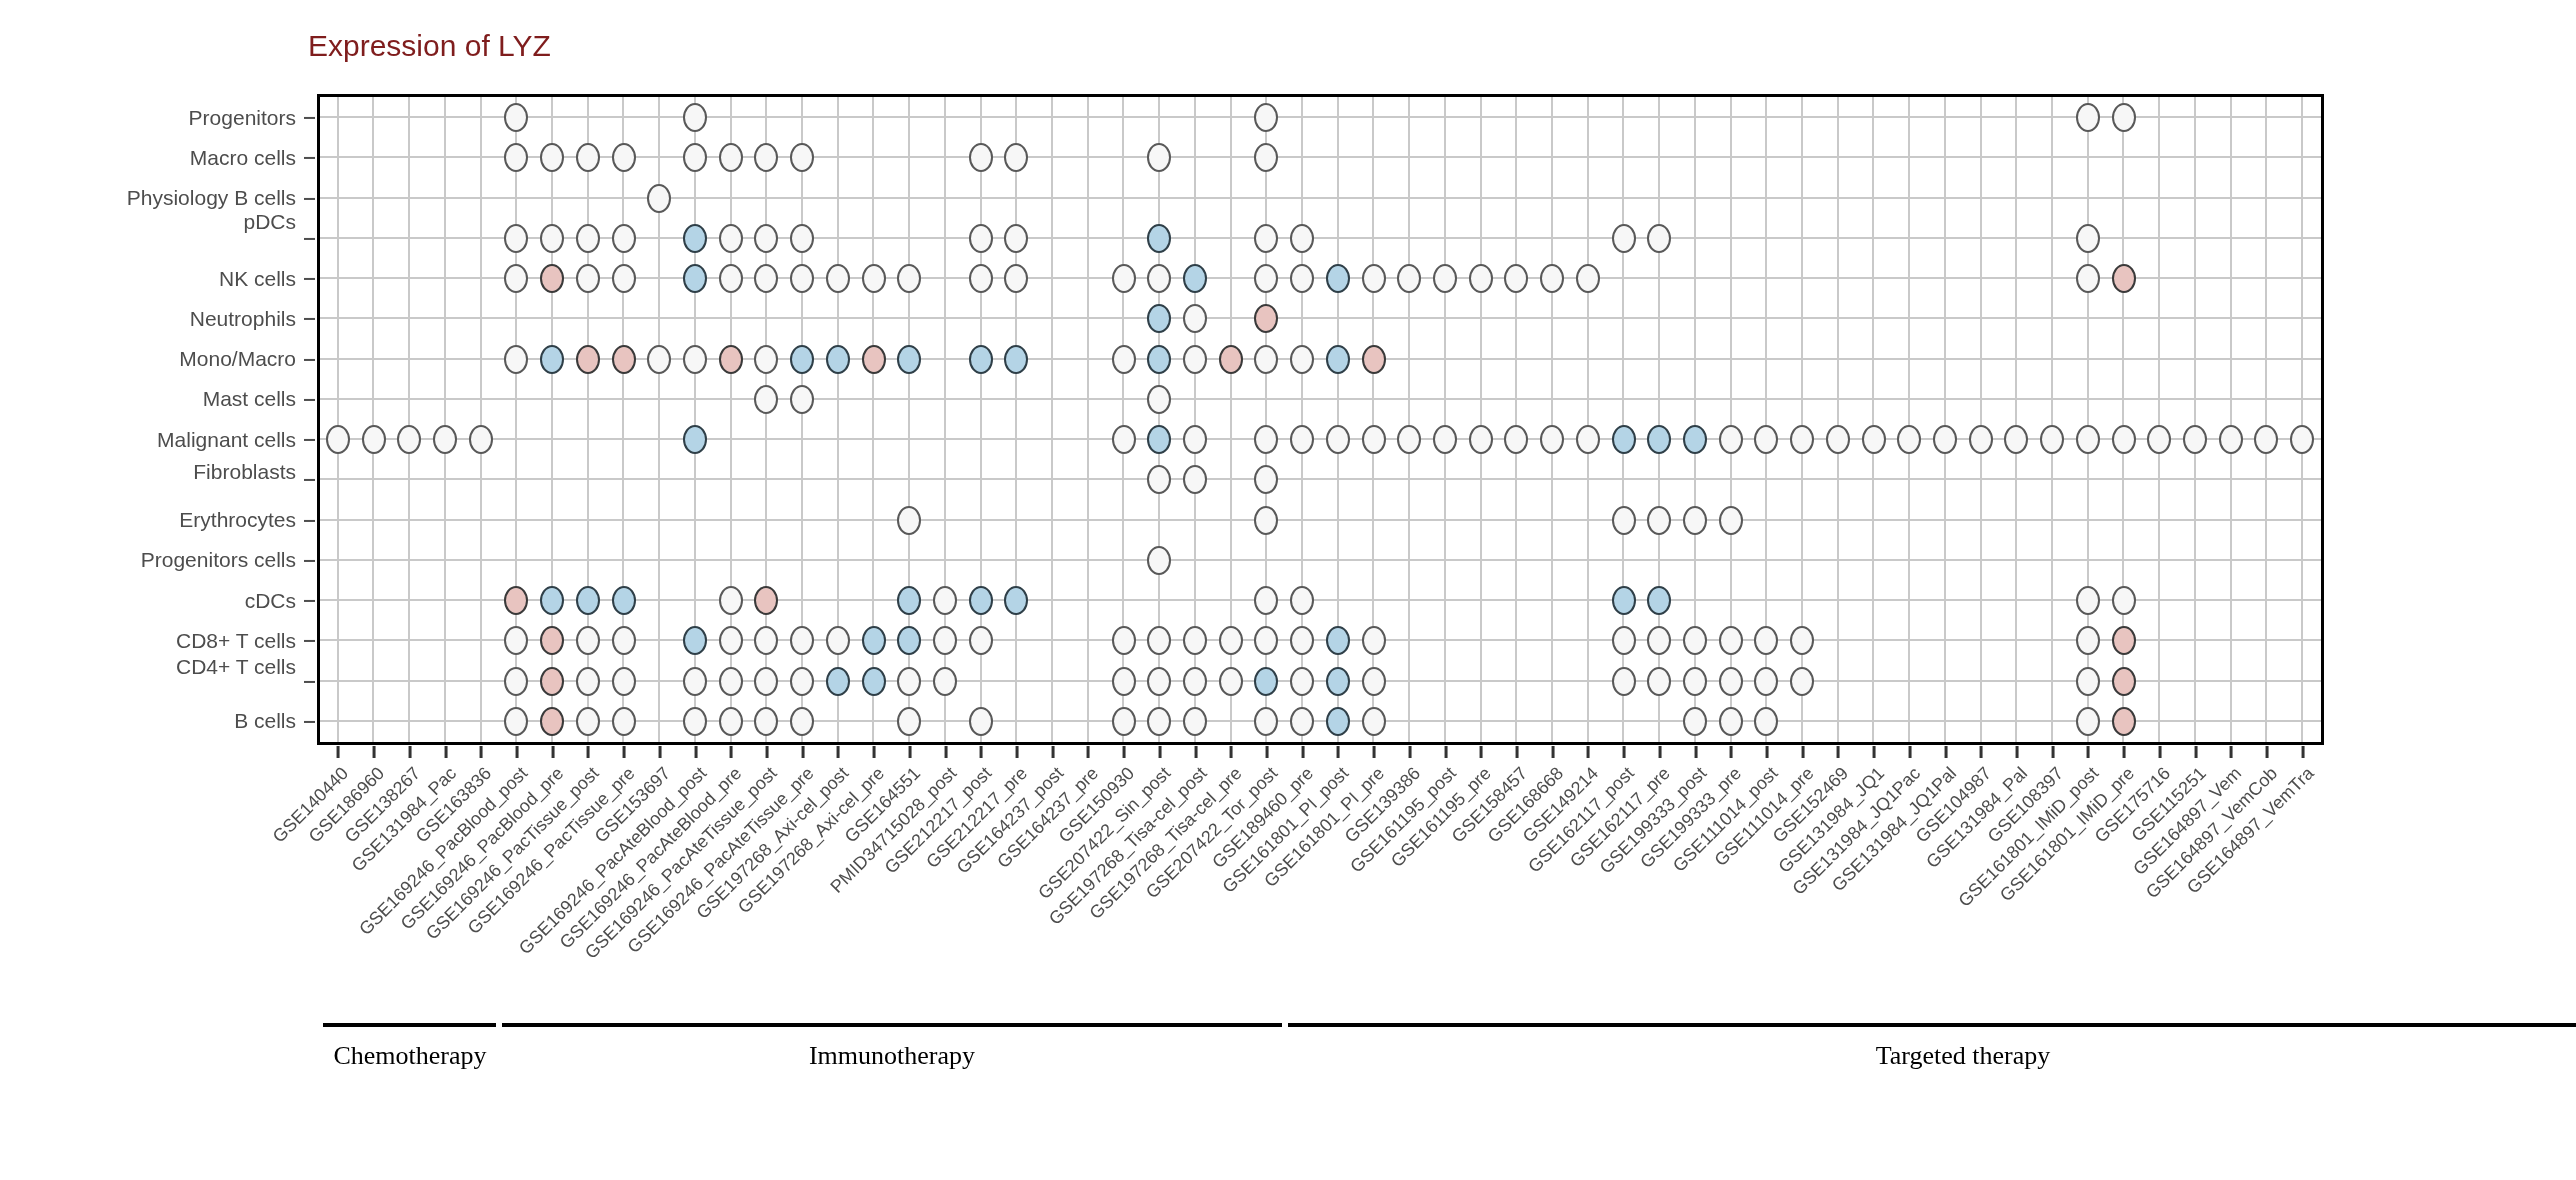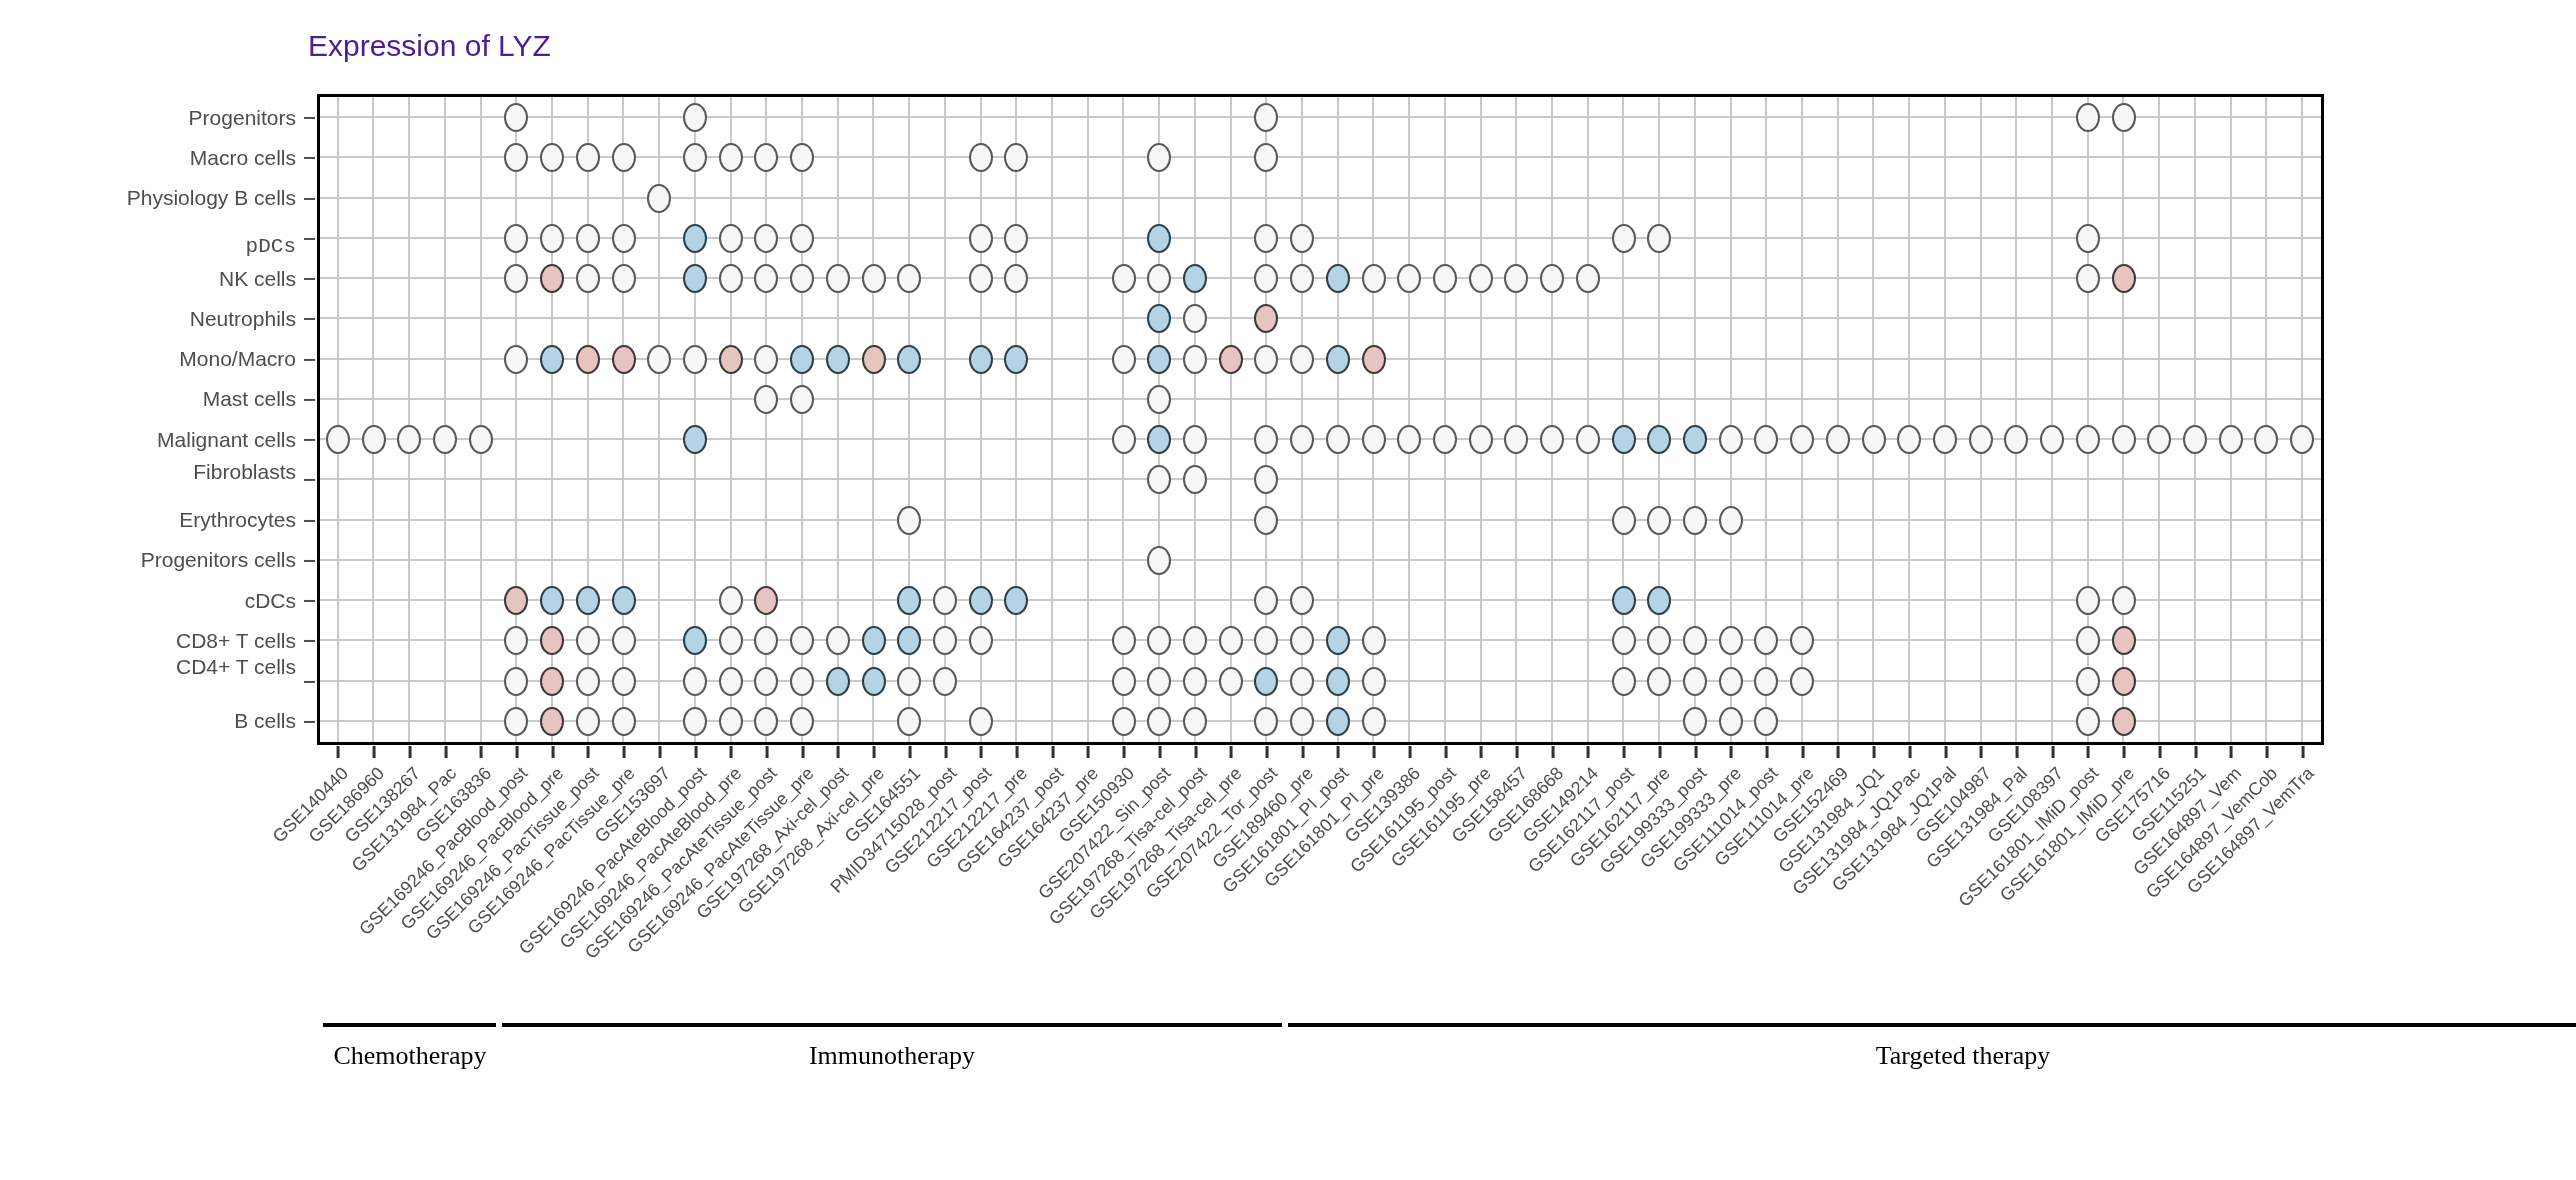--- a/index.html
+++ b/index.html
@@ -17,21 +17,21 @@
   #root {
     position: absolute;
     inset: 0;
   }
   
   .plot-title {
     position: absolute;
     left: 308px;
     top: 29px;
     font-size: 30px;
-    color: #4c1d95;
+    color: #7f1d1d;
     font-family: "Liberation Sans", sans-serif;
     white-space: nowrap;
   }
   
   #panel {
     position: absolute;
     left: 317px;
     top: 94px;
     width: 2007px;
     height: 651px;
@@ -200,21 +200,21 @@
 <body>
 
 <div id="root">
 
   <div class="plot-title">Expression of LYZ</div>
 
   <div id="y-axis-labels">
       <div class="y-tick-label" style="top: 24px;">Progenitors</div>
       <div class="y-tick-label" style="top: 64px;">Macro cells</div>
       <div class="y-tick-label" style="top: 104px;">Physiology B cells</div>
-      <div class="y-tick-label" style="top: 152px; font-family: Liberation Mono, monospace;">pDCs</div>
+      <div class="y-tick-label" style="top: 128px;">pDCs</div>
       <div class="y-tick-label" style="top: 185px;">NK cells</div>
       <div class="y-tick-label" style="top: 225px;">Neutrophils</div>
       <div class="y-tick-label" style="top: 265px;">Mono/Macro</div>
       <div class="y-tick-label" style="top: 305px;">Mast cells</div>
       <div class="y-tick-label" style="top: 346px;">Malignant cells</div>
       <div class="y-tick-label" style="top: 378px;">Fibroblasts</div>
       <div class="y-tick-label" style="top: 426px;">Erythrocytes</div>
       <div class="y-tick-label" style="top: 466px;">Progenitors cells</div>
       <div class="y-tick-label" style="top: 507px;">cDCs</div>
       <div class="y-tick-label" style="top: 547px;">CD8+ T cells</div>

